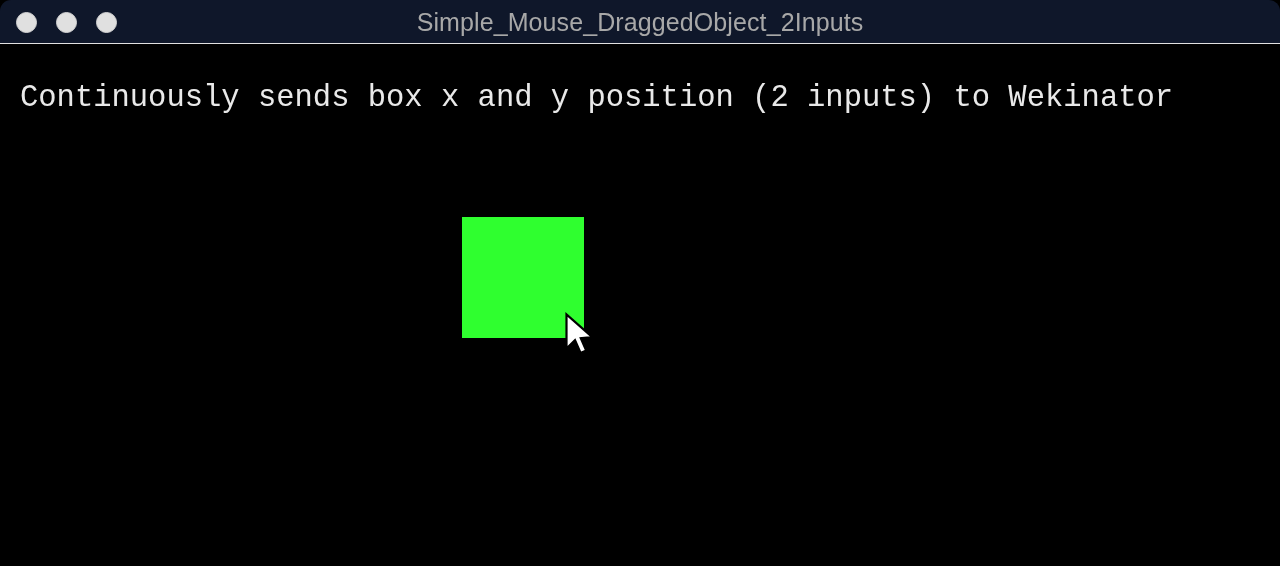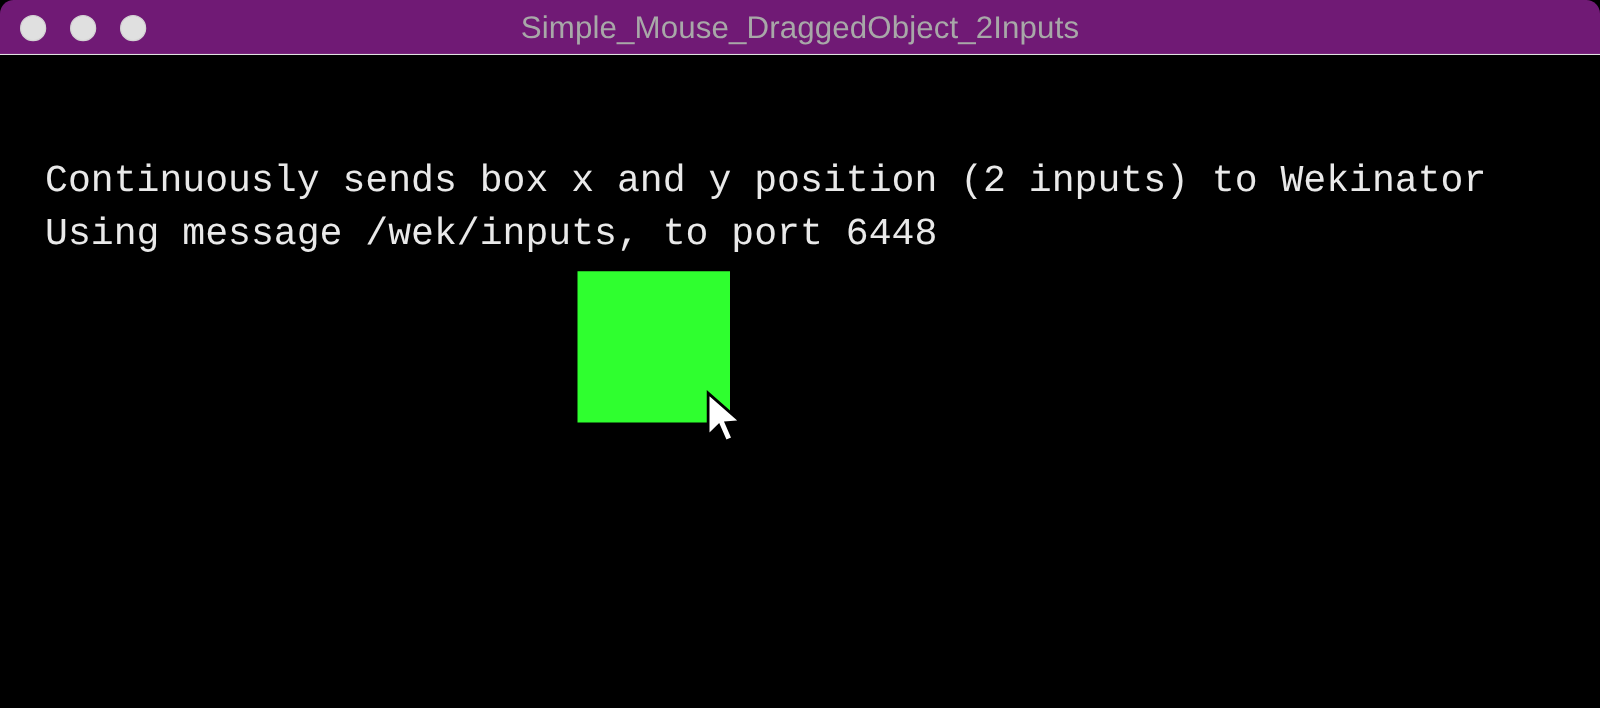--- a/index.html
+++ b/index.html
@@ -81,65 +81,63 @@
     left: 0;
     top: 44px;
     width: 1280px;
     height: 522px;
     background: #000000;
     overflow: hidden;
   }
 
   .console-text {
     position: absolute;
-    left: 36px;
+    left: 20px;
     top: 0;
     color: #e9e9e9;
     font-family: "Liberation Mono", "DejaVu Sans Mono", monospace;
     font-size: 30.5px;
     line-height: 42px;
     white-space: pre;
     letter-spacing: 0px;
-    margin-top: 48px;
   }
   .line-1 { top: 33px; }
   .line-2 { top: 75px; }
   .line-3 { top: 133px; }
 
   .drag-box {
     position: absolute;
     background: #2fff2f;
   }
 
   .cursor {
     position: absolute;
     pointer-events: none;
   }
 </style>
 </head>
 <body>
 
 <div class="window">
 
-  <div class="titlebar" style="background: #701a75;">
+  <div class="titlebar" style="background: #0f172a;">
     <div class="titlebar-lights">
       <div class="light" style="background: rgb(224, 224, 224);"></div>
       <div class="light" style="background: rgb(224, 224, 224);"></div>
       <div class="light" style="background: rgb(224, 224, 224);"></div>
     </div>
     <div class="titlebar-title" style="color: rgb(168, 168, 168);">Simple_Mouse_DraggedObject_2Inputs</div>
   </div>
 
   <div class="frame-left"></div>
 
   <div class="canvas" style="background: rgb(0, 0, 0);">
 
     <div class="console-text line-1" style="color: rgb(233, 233, 233);">Continuously sends box x and y position (2 inputs) to Wekinator</div>
 
-    <div class="console-text line-2" style="color: rgb(233, 233, 233);">Using message /wek/inputs, to port 6448</div>
 
 
     <div class="drag-box" id="dragBox" style="left: 462px; top: 173px; width: 122px; height: 121px; background: rgb(47, 255, 47);"></div>
 
     <svg class="cursor" id="cursorIcon" width="36" height="48" viewBox="0 0 36 48" style="left: 563px; top: 268px;">
       <path d="M3.5 2.5 L3.5 36.5 L12.0 28.2 L17.6 41.0 L23.2 38.6 L17.8 26.2 L29.3 25.2 Z" fill="#ffffff" stroke="#000000" stroke-width="2.2" stroke-linejoin="miter"></path>
     </svg>
 
   </div>
 </div>

